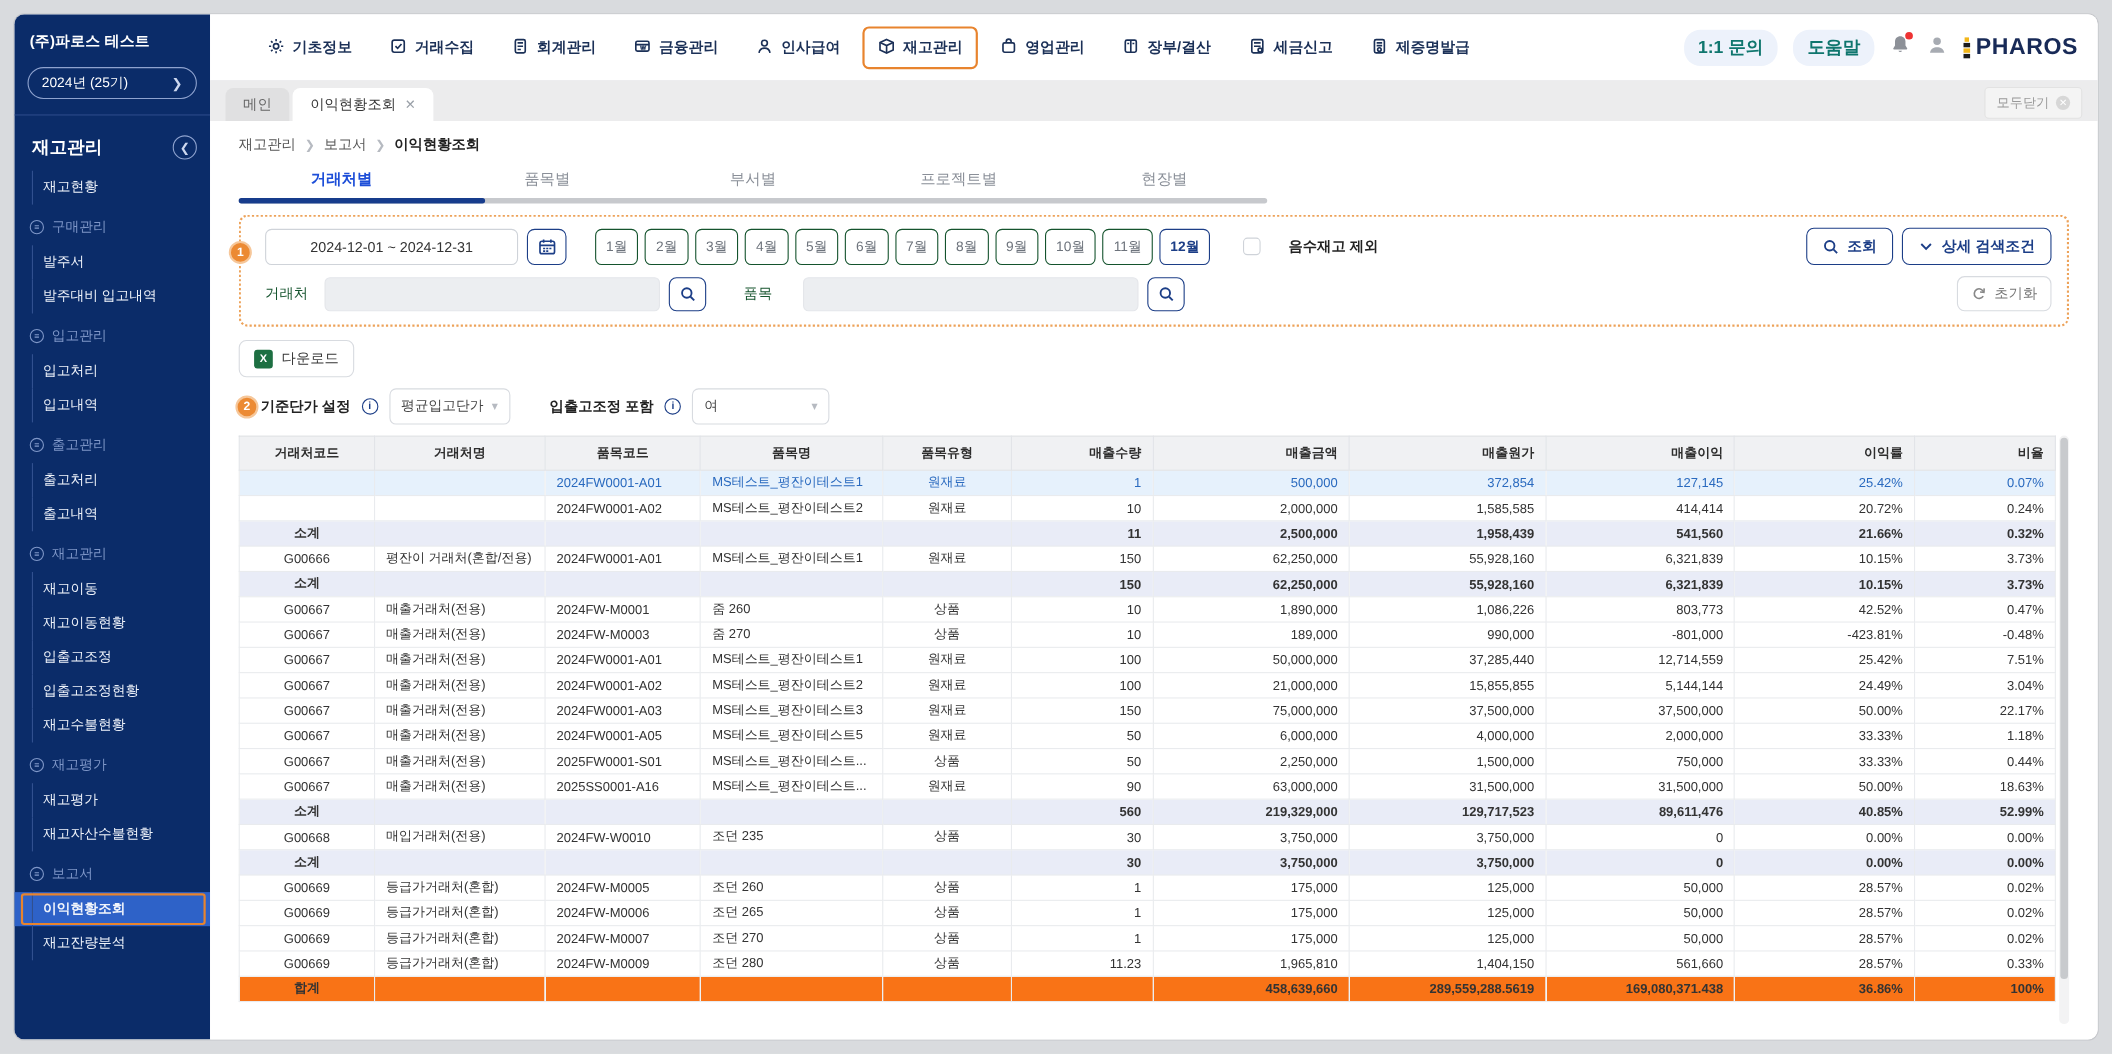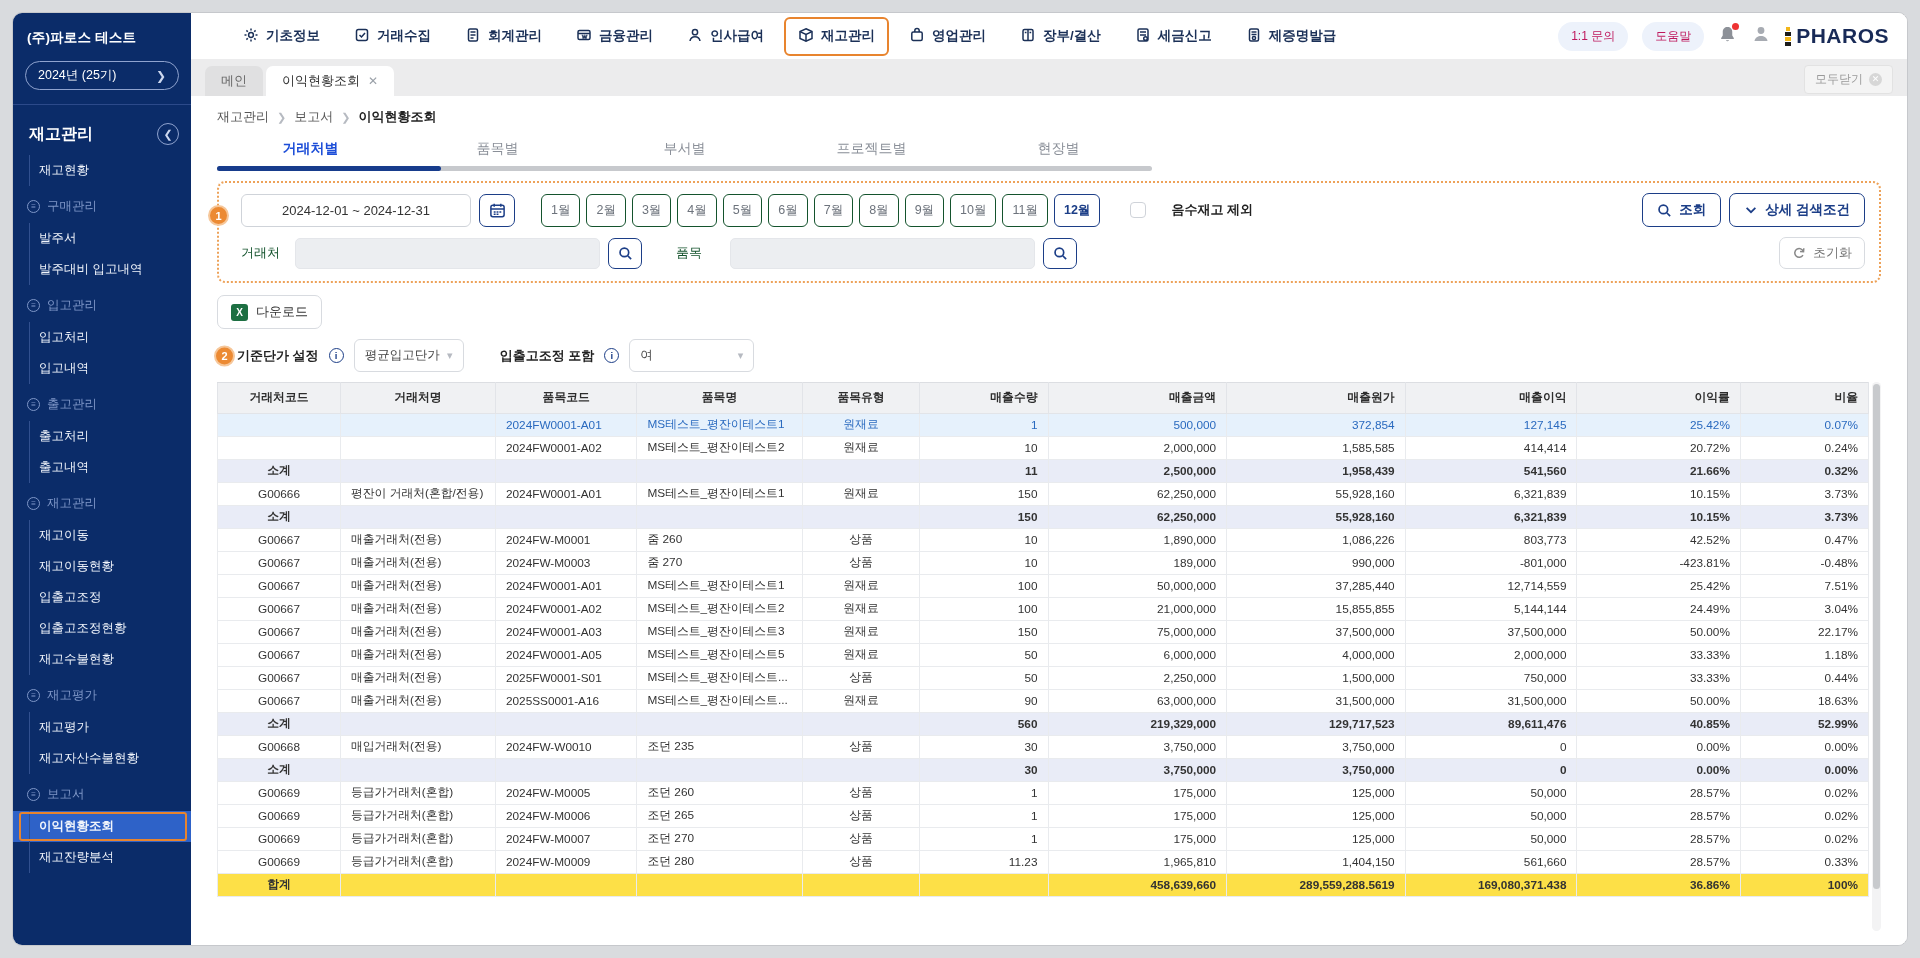--- a/index.html
+++ b/index.html
@@ -20,27 +20,27 @@
   .sb-item { position:relative; padding:7px 10px 7px 26px; color:#f0f4fb; cursor:pointer; font-size:12.5px; }
   .sb-item .guide { position:absolute; left:16px; top:0; bottom:0; width:1px; background:#31508f; }
   .sb-section { display:flex; align-items:center; gap:7px; color:#7f97c8; padding:12px 10px 8px 14px; font-size:12.5px; cursor:pointer; }
   .sb-section .sicon { width:13px; height:13px; border:1px solid #7f97c8; border-radius:50%; font-size:8px; line-height:11px; text-align:center; color:#7f97c8; }
   .sb-item.active { background:#2e62c8; font-weight:bold; }
   .sb-item.active .box { position:absolute; inset:1px 4px 1px 6px; border:2px solid #e8842e; border-radius:3px; pointer-events:none; }
 
   
   .main { flex:1; display:flex; flex-direction:column; min-width:0; background:#ededee; }
 
-  .topbar { height:46px; background:#fff; display:flex; align-items:center; padding:0 18px 0 38px; gap:8px; flex-shrink:0; }
+  .topbar { height:60px; background:#fff; display:flex; align-items:center; padding:0 18px 0 38px; gap:8px; flex-shrink:0; }
   .menus { display:flex; align-items:center; gap:6px; }
   .menu-item { display:flex; align-items:center; gap:7px; padding:8px 12px; font-size:13.5px; font-weight:bold; color:#1b3057; cursor:pointer; border:2px solid transparent; border-radius:6px; white-space:nowrap; }
   .menu-item.active { border-color:#e8842e; }
   .menu-item svg { stroke:#1b3057; }
   .top-right { margin-left:auto; display:flex; align-items:center; gap:14px; }
-  .pill { background:#edf2fb; color:#be185d; border-radius:15px; padding:6px 13px; font-size:12px; font-weight:normal; cursor:pointer; white-space:nowrap; }
+  .pill { background:#edf2fb; color:#0f766e; border-radius:15px; padding:6px 13px; font-size:16px; font-weight:bold; cursor:pointer; white-space:nowrap; }
   .bell { position:relative; cursor:pointer; }
   .bell .dot { position:absolute; right:-2px; top:-2px; width:7px; height:7px; background:#e33; border-radius:50%; }
   .brand { display:flex; align-items:center; gap:5px; cursor:pointer; }
   .brand .mark { display:flex; flex-direction:column; gap:1px; }
   .brand .mark i { display:block; width:6px; height:4px; background:#1c1c1c; }
   .brand .mark i.y { background:#f2b619; width:4px; margin-left:1px; }
   .brand .txt { font-size:21px; font-weight:bold; color:#182a57; letter-spacing:.5px; }
 
   .tabstrip { height:37px; background:#ececed; display:flex; align-items:flex-end; padding:0 14px; flex-shrink:0; position:relative; }
   .tab { height:30px; padding:0 16px; display:flex; align-items:center; gap:8px; font-size:13px; color:#666; background:#e0e0e1; border-radius:7px 7px 0 0; margin-right:3px; cursor:pointer; }
@@ -98,21 +98,21 @@
   
   .table-wrap { margin-top:10px; flex:1; position:relative; border-radius:6px; min-height:0; padding-right:12px; }
   table { width:100%; border-collapse:collapse; table-layout:fixed; font-size:11.8px; color:#333; }
   thead th { background:#f0f1f3; font-weight:bold; color:#2d2d2d; padding:7px 10px; border:1px solid #e2e4e8; border-top:1px solid #dcdee2; white-space:nowrap; }
   td { padding:3px 10px; border:1px solid #e9ebee; white-space:nowrap; overflow:hidden; text-overflow:ellipsis; background:#fff; height:19px; }
   th.c, td.c { text-align:center; }
   th.l, td.l { text-align:left; }
   th.r, td.r { text-align:right; }
   tr.hl td { background:#e6f1fc; color:#2a6abf; }
   tr.subtotal td { background:#e9ecf7; font-weight:bold; }
-  tr.total td { background:#fde047; font-weight:bold; }
+  tr.total td { background:#f97316; font-weight:bold; }
   .vscroll { position:absolute; right:0; top:0; bottom:4px; width:9px; background:#f3f3f4; border-radius:5px; }
   .vscroll .thumb { position:absolute; top:2px; left:1px; right:1px; height:92%; background:#c8cacd; border-radius:5px; }
 </style>
 </head>
 <body>
 
 <div class="stage">
   <div class="app">
 
     <aside class="sidebar">

